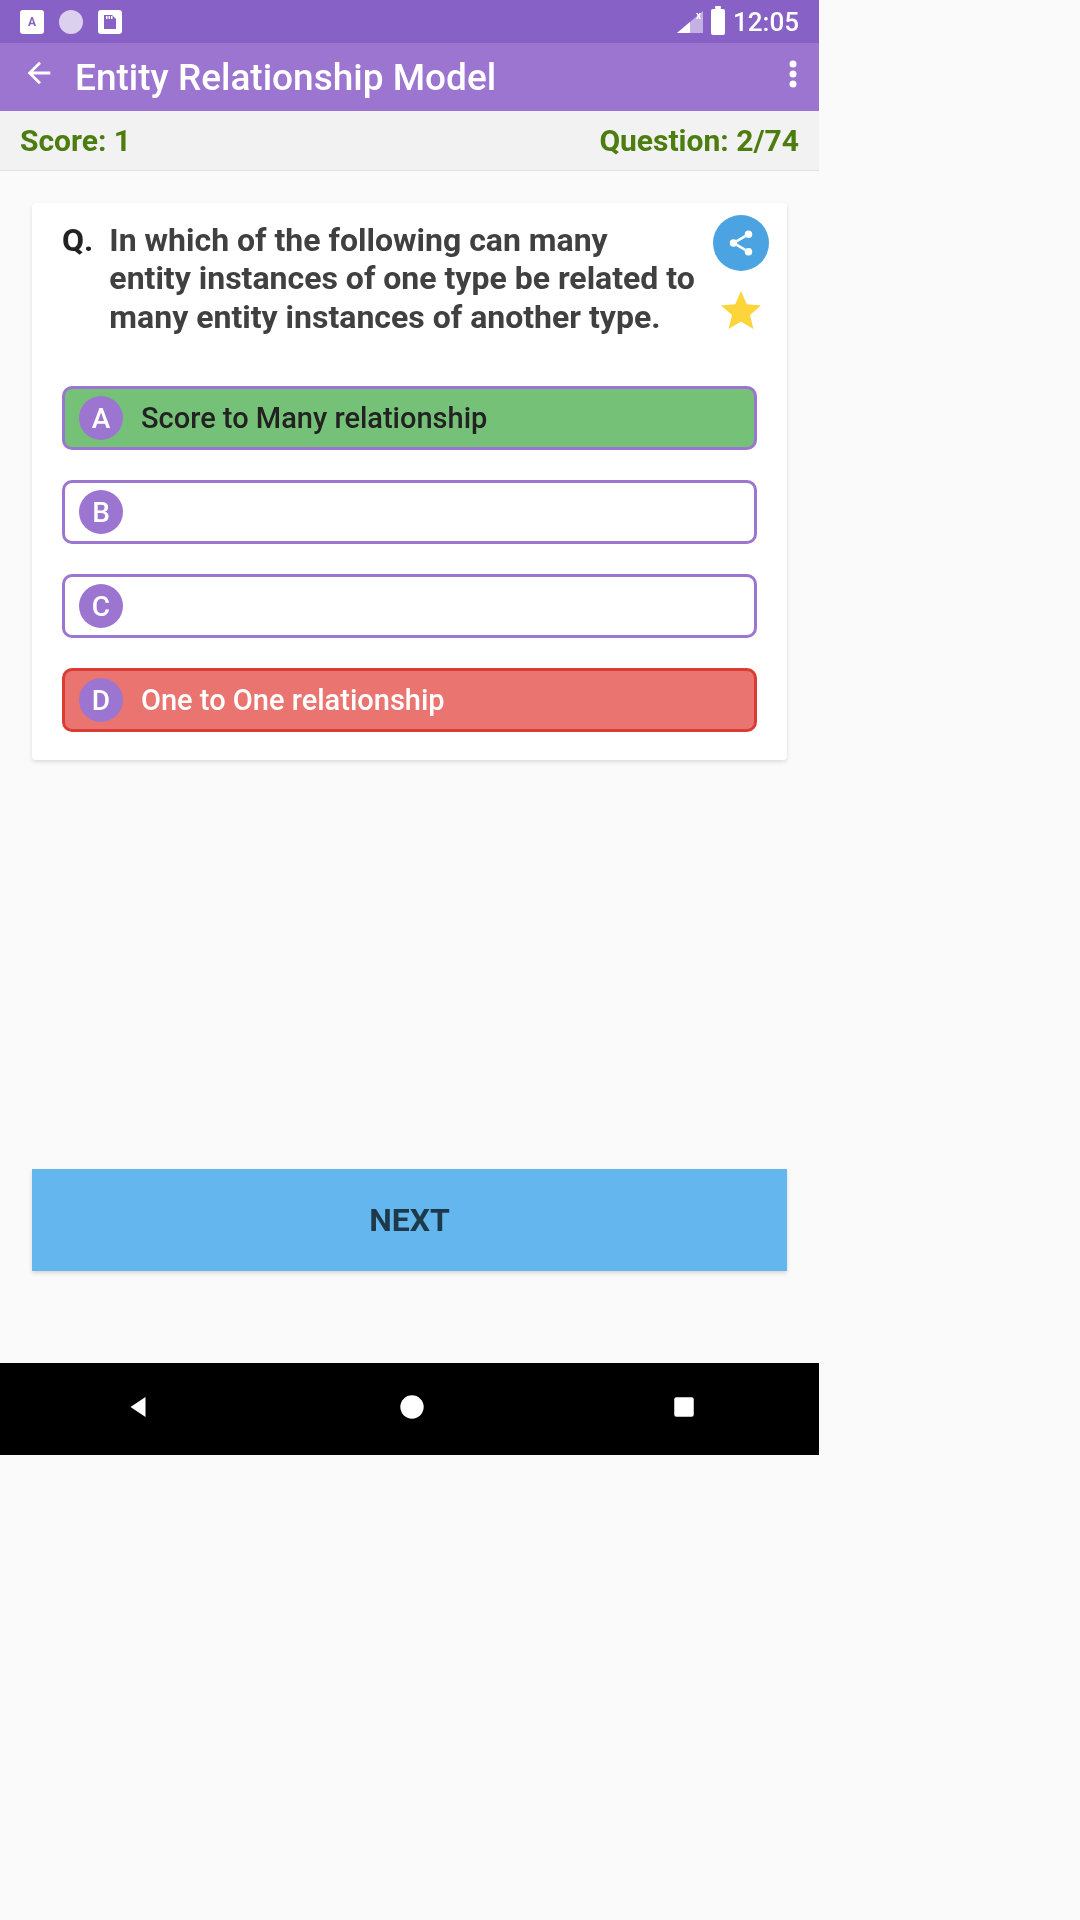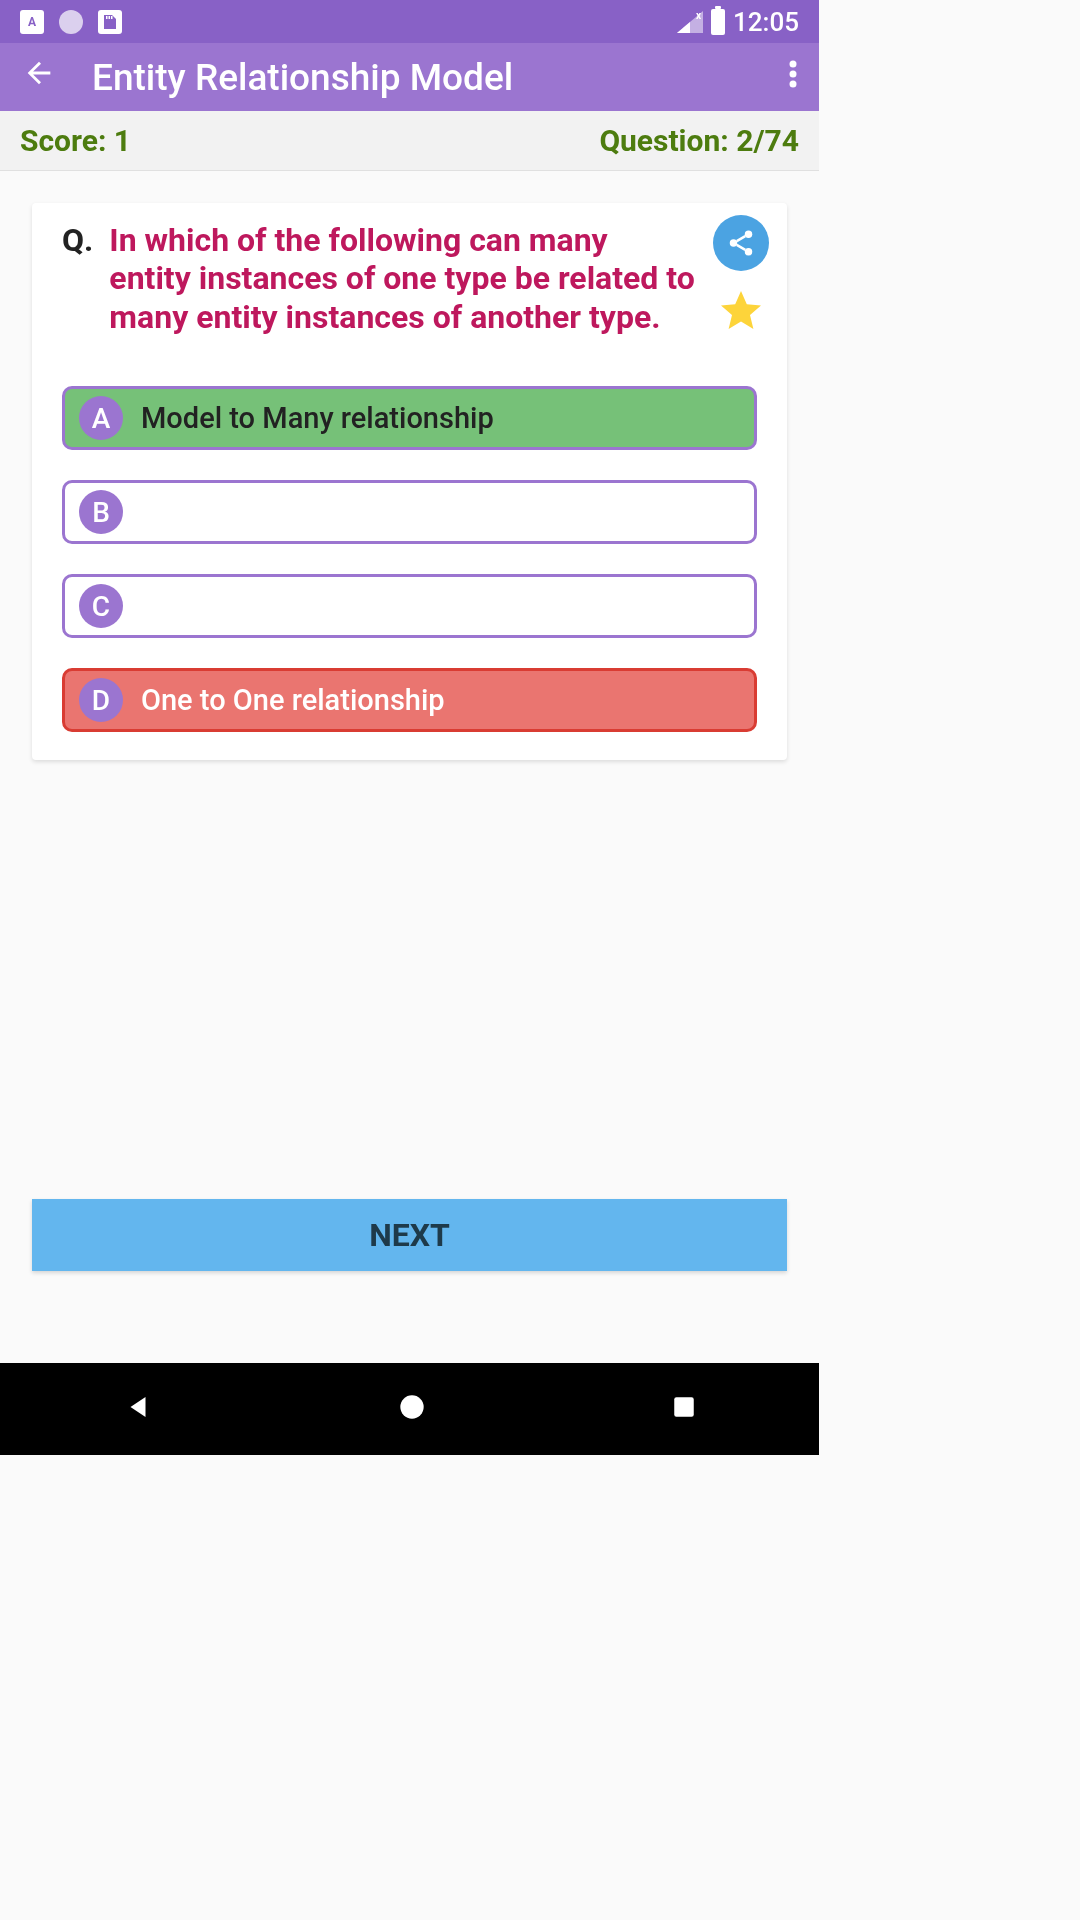--- a/index.html
+++ b/index.html
@@ -24,21 +24,21 @@
     .status-left { display: flex; gap: 15px; }
     .status-right { margin-left: auto; display: flex; align-items: center; gap: 8px; font-size: 26px; font-weight: 500; }
     .status-icon { width: 24px; height: 24px; background: white; border-radius: 3px; display: flex; align-items: center; justify-content: center; color: #8861c6; font-size: 12px; font-weight: bold; }
     .status-icon.circle { border-radius: 50%; background: rgba(255,255,255,0.7); }
     .app-bar {
       height: 68px;
       background: #9b75d0;
       display: flex;
       align-items: center;
       padding: 0 22px;
-      gap: 36px;
+      gap: 19px;
       color: white;
     }
     .back-arrow { font-size: 34px; cursor: pointer; }
     .app-title { font-size: 37px; font-weight: 500; }
     .menu-dots { margin-left: auto; font-size: 28px; letter-spacing: -2px; cursor: pointer; }
     .info-row {
       display: flex;
       justify-content: space-between;
       padding: 12px 20px;
       background: #f2f2f2;
@@ -56,21 +56,21 @@
     }
     .question-card {
       background: white;
       border-radius: 4px;
       box-shadow: 0 2px 4px rgba(0,0,0,0.12);
       padding: 18px 30px 28px 30px;
       position: relative;
     }
     .question-row { display: flex; gap: 16px; }
     .q-label { font-size: 32px; font-weight: 700; color: #222; }
-    .q-text { font-size: 32px; font-weight: 700; color: #be185d; line-height: 1.2; flex: 1; padding-right: 60px; }
+    .q-text { font-size: 32px; font-weight: 700; color: #404040; line-height: 1.2; flex: 1; padding-right: 60px; }
     .card-actions {
       position: absolute;
       top: 12px;
       right: 18px;
       display: flex;
       flex-direction: column;
       gap: 16px;
       align-items: center;
     }
     .share-btn {
@@ -105,21 +105,21 @@
       width: 44px; height: 44px;
       border-radius: 50%;
       background: #9b75d0;
       color: white;
       display: flex; align-items: center; justify-content: center;
       font-size: 28px; font-weight: 500;
     }
     .next-btn {
       margin-top: auto;
       margin-bottom: 60px;
-      height: 72px;
+      height: 102px;
       background: #63b6ee;
       color: #1e3a4a;
       font-size: 32px;
       font-weight: 700;
       display: flex; align-items: center; justify-content: center;
       cursor: pointer;
       box-shadow: 0 2px 4px rgba(0,0,0,0.15);
     }
     .nav-bar {
       height: 92px;
@@ -200,21 +200,21 @@
       </div>
       <div class="star-btn">
         <svg width="48" height="48" viewBox="0 0 24 24" fill="#fdd43a">
             <path d="M12 2 L14.9 8.6 L22 9.3 L16.5 14 L18.2 21 L12 17.3 L5.8 21 L7.5 14 L2 9.3 L9.1 8.6 Z"></path>
           </svg>
       </div>
     </div>
     <div class="answers">
       <div class="answer correct">
         <div class="answer-letter">A</div>
-        <span>Model to Many relationship</span>
+        <span>Score to Many relationship</span>
       </div>
       <div class="answer">
         <div class="answer-letter">B</div>
       </div>
       <div class="answer">
         <div class="answer-letter">C</div>
       </div>
       <div class="answer wrong">
         <div class="answer-letter">D</div>
         <span>One to One relationship</span>

